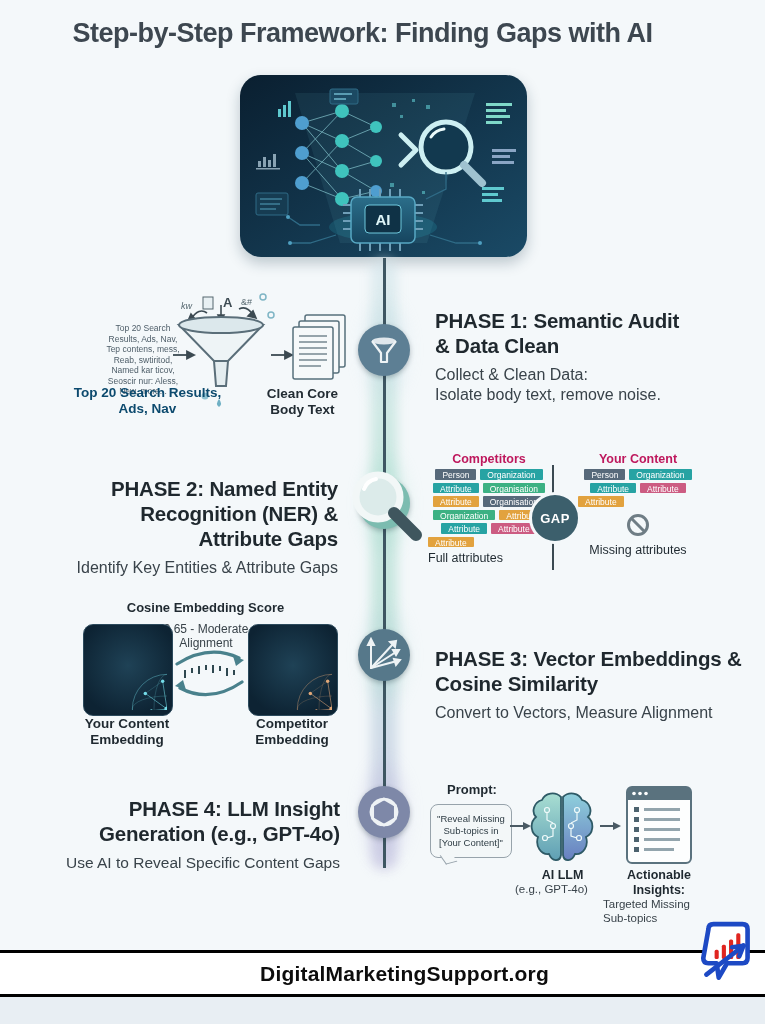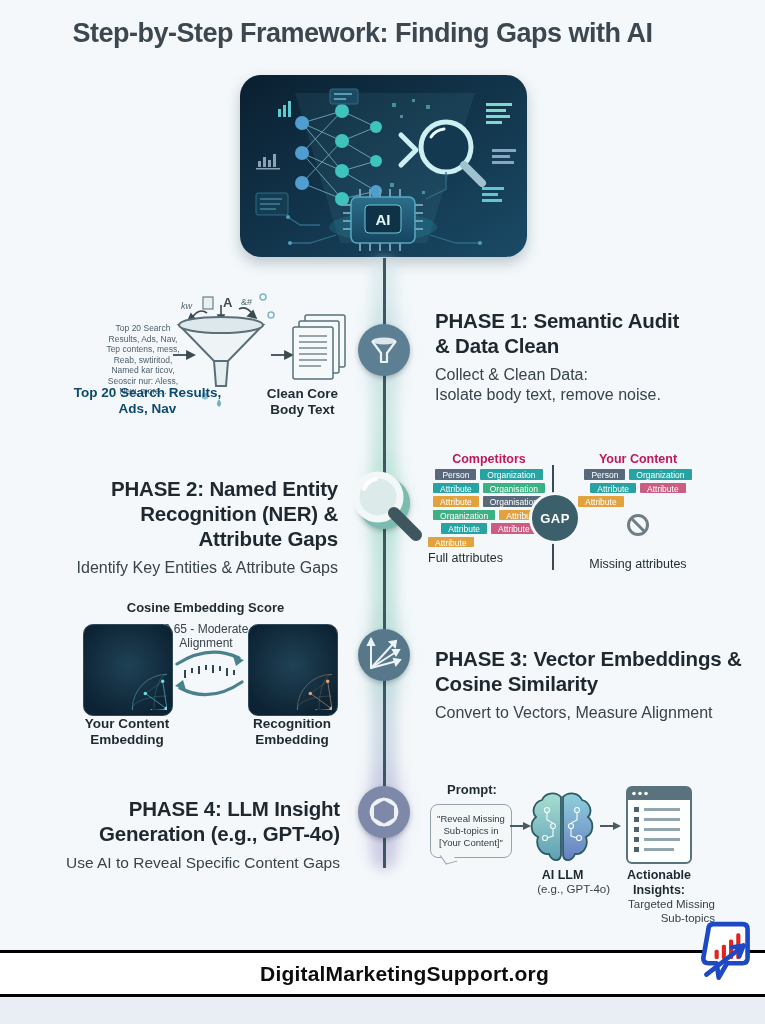--- a/index.html
+++ b/index.html
@@ -65,21 +65,21 @@
   
   .p4-ill{left:430px;top:780px;width:335px;height:145px;}
   .prompt-title{font-size:13px;font-weight:700;color:#1f2930;}
   .bubble{left:0;top:24px;width:76px;height:48px;border:1.5px solid #97a3ab;border-radius:8px;
           background:#f3f7f8;font-size:9.5px;line-height:12px;color:#2e3c44;text-align:center;
           display:flex;align-items:center;justify-content:center;padding:2px;}
   .bubble:after{content:"";position:absolute;left:12px;bottom:-7px;width:10px;height:10px;
           background:#f3f7f8;border-right:1.5px solid #97a3ab;border-bottom:1.5px solid #97a3ab;
           transform:rotate(55deg) skewX(-20deg);}
   .small-label-b{font-size:12.5px;font-weight:700;color:#1f2930;text-align:center;line-height:15px;}
-  .small-label{font-size:11.5px;color:#39434a;text-align:right;line-height:13.5px;}
+  .small-label{font-size:11.5px;color:#39434a;text-align:left;line-height:13.5px;}
 
   
   .footer-band{left:0;top:950px;width:765px;height:41px;background:#ffffff;border-top:3px solid #000;
                border-bottom:3px solid #000;display:flex;align-items:center;justify-content:center;}
   .footer-text{font-size:21px;font-weight:700;color:#0d0d0d;letter-spacing:.2px;margin-left:44px;}
   .bottom-strip{left:0;top:997px;width:765px;height:27px;background:#e8eef3;}
   .logo{right:5px;top:921px;width:64px;height:68px;z-index:5;}
 </style>
 </head>
 <body>
@@ -438,21 +438,21 @@
       </div>
       <div class="pill-row" style="justify-content:flex-start">
         <span class="pill" data-color="orange">Attribute</span>
       </div>
       <div style="text-align:center;margin-top:6px">
         <svg width="24" height="24" viewBox="-12 -12 24 24">
           <circle r="9.5" fill="none" stroke="#6f7d85" stroke-width="3"></circle>
           <line x1="-6.7" y1="-6.7" x2="6.7" y2="6.7" stroke="#6f7d85" stroke-width="3"></line>
         </svg>
       </div>
-      <div class="caption" style="text-align:center;margin-top:16px">Missing attributes</div>
+      <div class="caption" style="text-align:center;margin-top:2px">Missing attributes</div>
     </div>
   </div>
 
   <div class="abs" style="left:435px;top:646px;width:322px">
     <div class="phase-heading">PHASE 3: Vector Embeddings &amp; Cosine Similarity</div>
     <div class="phase-sub">Convert to Vectors, Measure Alignment</div>
   </div>
 
   <div class="abs p3-ill">
     <div class="abs p3-title" style="left:40px;top:0;width:215px">Cosine Embedding Score</div>
@@ -484,21 +484,21 @@
         <path d="M4,16 Q36,-4 66,10"></path>
         <path d="M69,34 Q37,56 7,40"></path>
       </g>
       <g fill="#49818c">
         <polygon points="71,12 60,8 63,18"></polygon>
         <polygon points="2,38 13,42 10,32"></polygon>
       </g>
     </svg>
 
     <div class="abs p3-label" style="left:10px;top:116px;width:118px">Your Content Embedding</div>
-    <div class="abs p3-label" style="left:180px;top:116px;width:108px">Recognition Embedding</div>
+    <div class="abs p3-label" style="left:180px;top:116px;width:108px">Competitor Embedding</div>
   </div>
 
   <div class="abs ta-r" style="left:30px;top:796px;width:310px">
     <div class="phase-heading">PHASE 4: LLM Insight Generation (e.g., GPT-4o)</div>
     <div class="phase-sub" style="font-size:15.5px">Use AI to Reveal Specific Content Gaps</div>
   </div>
 
   <div class="abs p4-ill">
     <div class="abs prompt-title" style="left:12px;top:2px;width:60px;text-align:center">Prompt:</div>
     <div class="abs bubble">"Reveal Missing Sub-topics in [Your Content]"</div>

